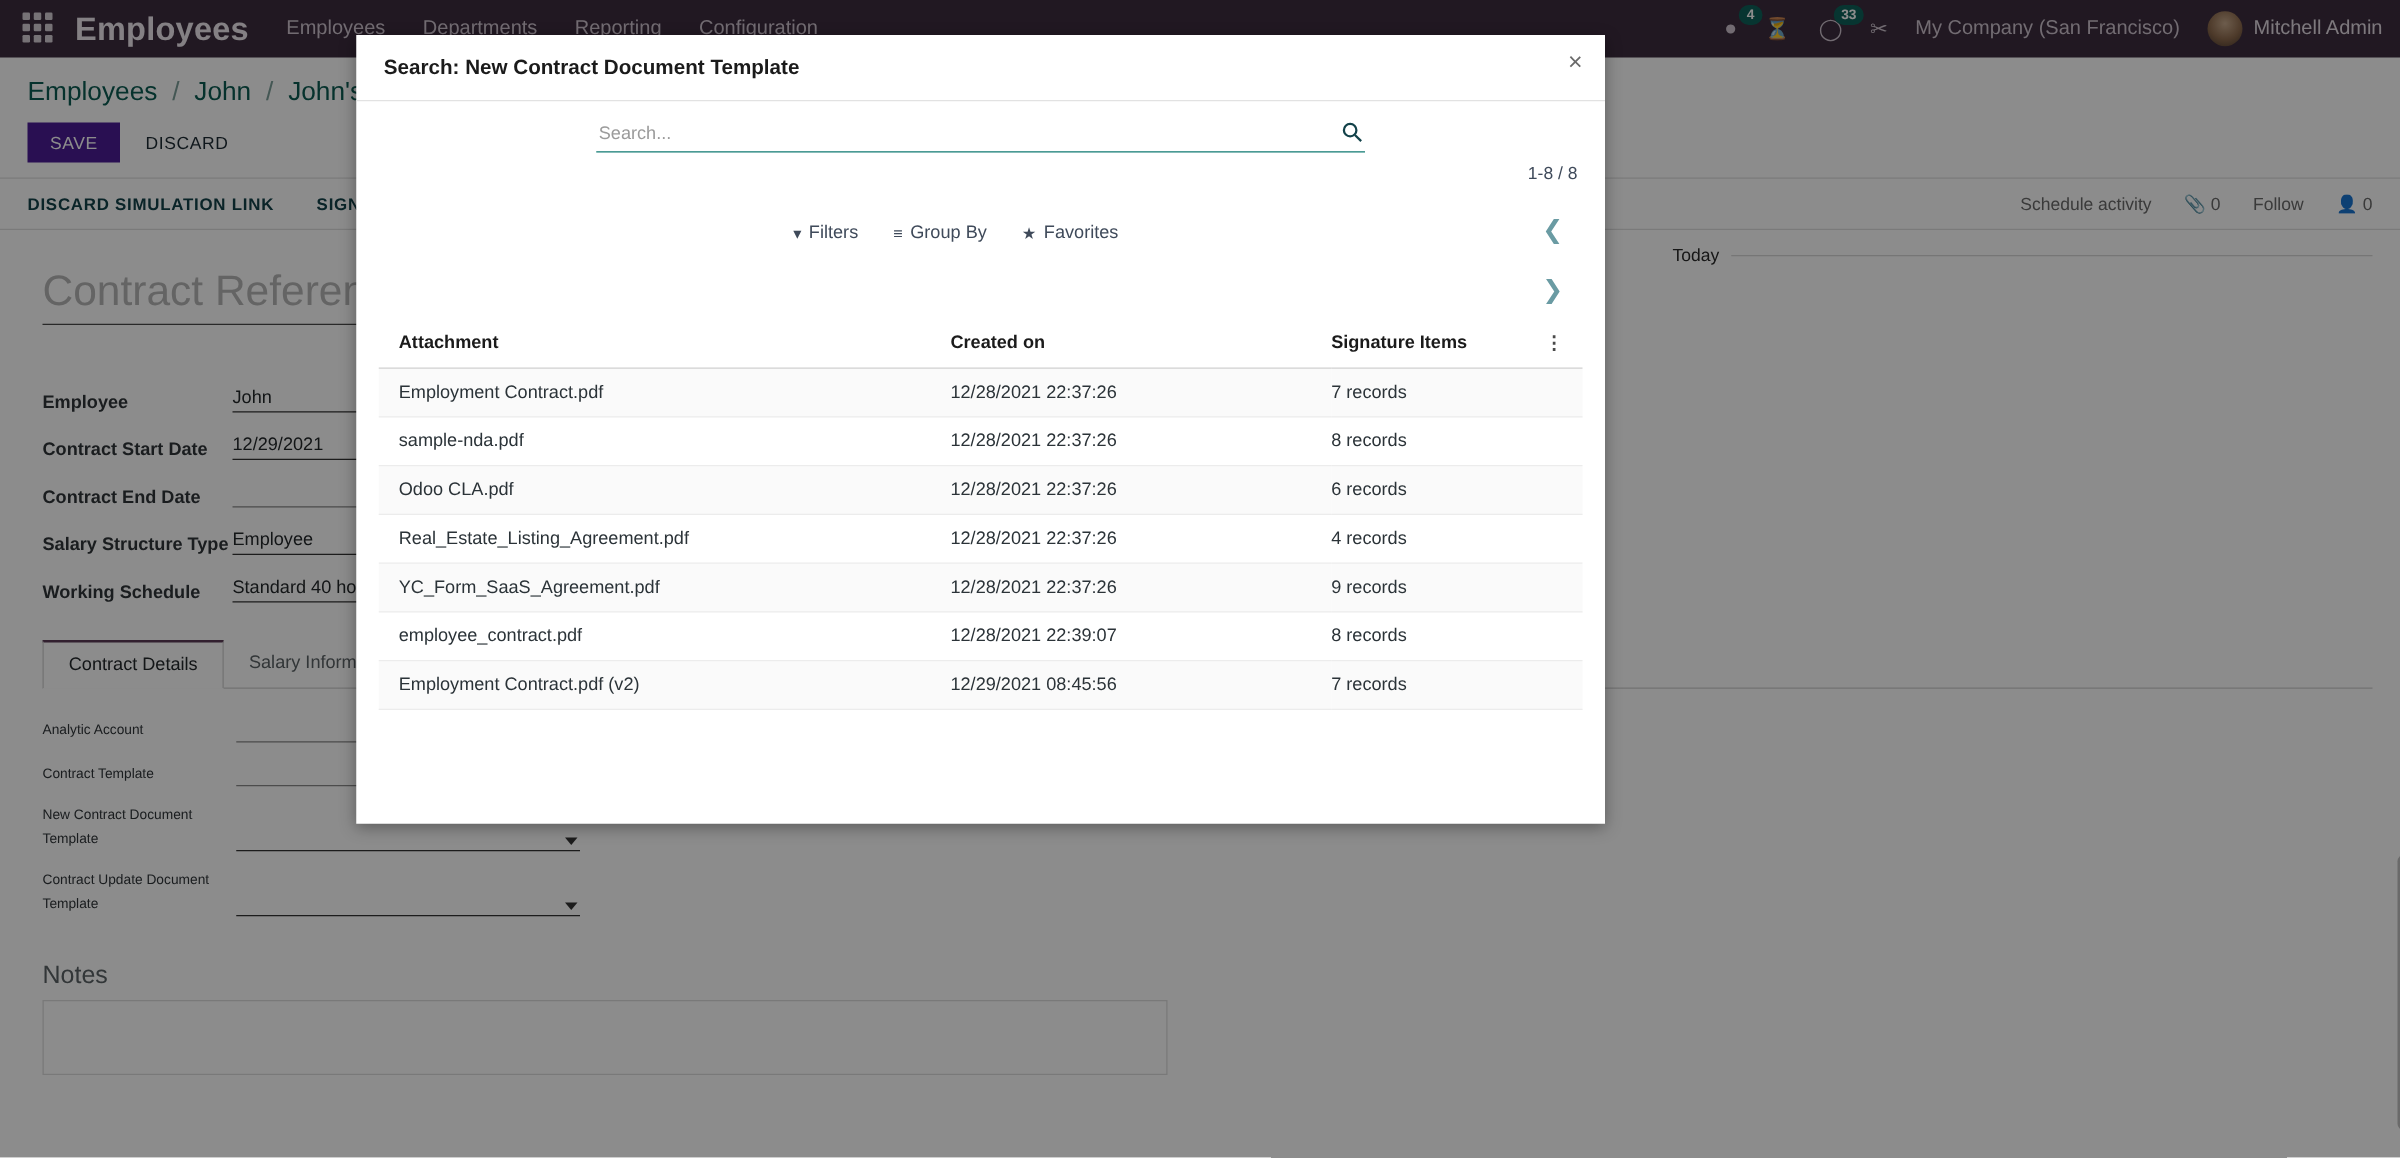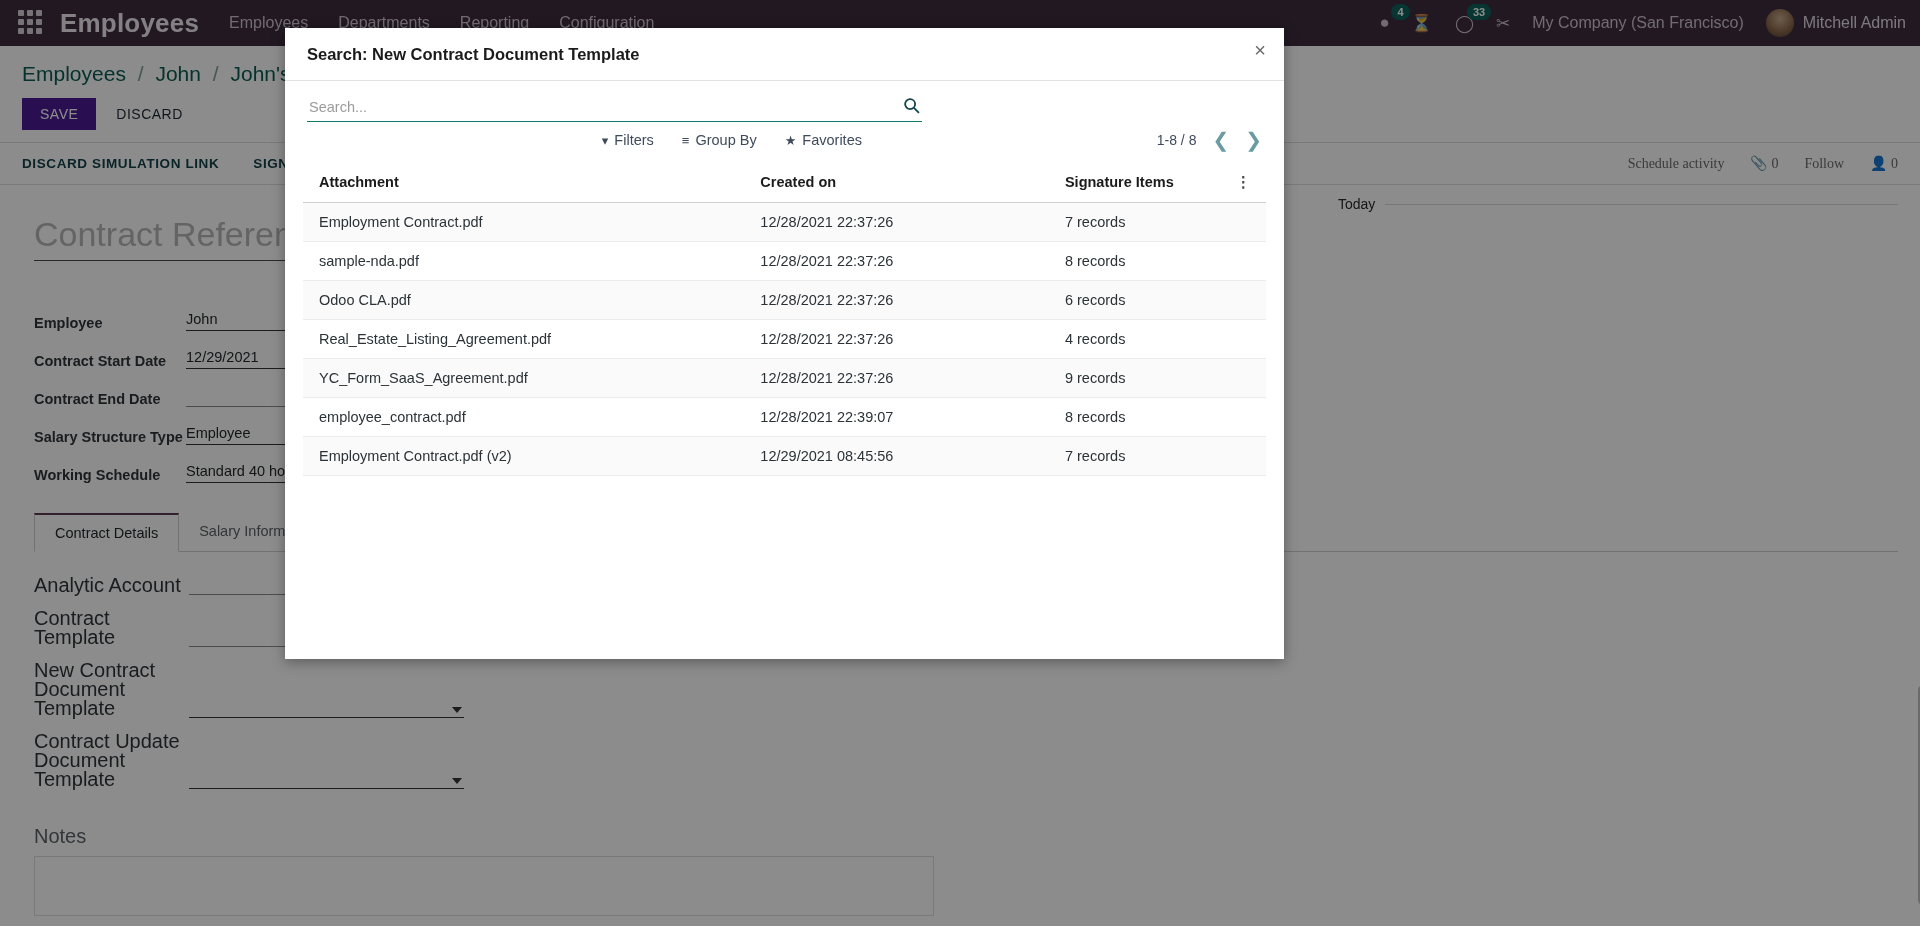--- a/index.html
+++ b/index.html
@@ -41,40 +41,40 @@
   .btn-row { display: flex; align-items: center; gap: 8px; margin-top: 12px; }
   .btn-save { background: #4c1d95; color: #fff; font-size: 14px; font-weight: 500;
     padding: 8px 18px; letter-spacing: .5px; border: none; cursor: pointer; }
   .btn-discard { background: none; border: none; color: #1d2b33; font-size: 14px;
     font-weight: 500; letter-spacing: .5px; padding: 8px 12px; cursor: pointer; }
 
   .statusbar { display: flex; align-items: center; border-top: 1px solid #dfdfdf;
     border-bottom: 1px solid #dfdfdf; margin-top: 12px; padding: 12px 22px; gap: 34px; }
   .sbtn { font-size: 13.5px; font-weight: 600; color: #13424a; letter-spacing: .6px; cursor: pointer; white-space: nowrap; }
   .chatter-top { margin-left: auto; display: flex; align-items: center; gap: 26px;
-    font-size: 14px; color: #6b6b6b; font-family: Liberation Serif, serif; }
+    font-size: 14px; color: #6b6b6b; }
   .chatter-top span { white-space: nowrap; }
 
   .sheet { padding: 30px 22px 0 34px; position: relative; }
   .title-ph { font-size: 34px; color: #b7b7b7; border-bottom: 1px solid #4c4c4c;
     display: inline-block; min-width: 460px; padding-bottom: 6px; }
   .fields { margin-top: 44px; }
   .frow { display: flex; align-items: flex-end; margin-bottom: 12px; height: 26px; }
   .flabel { width: 152px; font-size: 14.5px; font-weight: bold; color: #31363a; }
   .fvalue { width: 275px; font-size: 14.5px; color: #24282b; border-bottom: 1px solid #8a8a8a;
     padding-bottom: 3px; min-height: 20px; }
   .fvalue.dark { border-bottom: 1px solid #333; }
 
   .tabs { display: flex; border-bottom: 1px solid #d0d0d0; margin-top: 30px; }
   .tab { padding: 10px 20px; font-size: 14.5px; color: #5c6366; cursor: pointer; white-space: nowrap; }
   .tab.active { color: #23282b; background: #fff; border: 1px solid #d0d0d0;
     border-bottom: 1px solid #fff; margin-bottom: -1px; border-top: 2px solid #5b3b57; }
   .tabpane { padding-top: 22px; }
   .frow2 { display: flex; align-items: flex-end; margin-bottom: 14px; }
-  .flabel2 { width: 155px; font-size: 20px; color: #31363a; line-height: 19px; }
+  .flabel2 { width: 155px; font-size: 11px; color: #31363a; line-height: 19px; }
   .fselect { width: 275px; border-bottom: 1px solid #8a8a8a; position: relative;
     height: 21px; }
   .fselect.strong { border-bottom: 1px solid #333; }
   .caret { position: absolute; right: 2px; bottom: 4px; width: 0; height: 0;
     border-left: 5px solid transparent; border-right: 5px solid transparent;
     border-top: 6px solid #333; }
   .caret.light { border-top-color: #9a9a9a; }
   .notes-label { font-size: 20px; color: #5c6366; margin-top: 36px; }
   .notes-box { margin-top: 8px; width: 900px; height: 60px; border: 1px solid #dcdcdc; background: #fff; }
 
@@ -90,35 +90,35 @@
 
   
   .modal { position: absolute; left: 285px; top: 28px; width: 999px; height: 631px;
     background: #fff; box-shadow: 0 3px 12px rgba(0,0,0,.35); display: flex; flex-direction: column; }
   .modal-head { height: 53px; display: flex; align-items: center; padding: 15px 22px;
     border-bottom: 1px solid #e2e2e2; position: relative; }
   .modal-title { font-size: 16.5px; font-weight: bold; color: #1b1b1b; }
   .modal-close { position: absolute; right: 18px; top: 12px; font-size: 20px;
     color: #6a6a6a; background: none; border: none; cursor: pointer; line-height: 1; }
 
-  .modal-search { display: flex; flex-direction: column; align-items: flex-start;
+  .modal-search { display: flex; flex-direction: column; align-items: center;
     padding: 14px 22px 0 22px; text-decoration: underline; }
   .search-wrap { position: relative; width: 615px; }
   .search-input { width: 100%; border: none; border-bottom: 1px solid #0f7a72;
     font-size: 14.5px; padding: 4px 30px 6px 2px; outline: none; color: #1b1b1b;
     font-family: "Liberation Sans", sans-serif; background: transparent; }
   .search-input::placeholder { color: #9b9b9b; }
   .search-ico { position: absolute; right: 2px; top: 2px; color: #13424a; font-size: 16px; }
 
   .filter-row { display: flex; align-items: center; padding: 8px 22px 12px 22px; }
   .filter-group { display: flex; gap: 28px; margin-left: auto; }
   .fbtn { font-size: 14.5px; color: #3f4a5a; display: inline-flex; align-items: center;
     gap: 6px; cursor: pointer; white-space: nowrap; }
   .fbtn .gly { font-size: 13px; color: #3f4a5a; }
-  .pager { margin-left: auto; display: flex; align-items: center; gap: 16px; }
+  .pager { margin-left: auto; display: flex; align-items: center; gap: 28px; flex-direction: column; }
   .pager-count { font-size: 14px; color: #3f4a5a; white-space: nowrap; }
   .pg-arrow { color: #6a9ba3; font-size: 20px; cursor: pointer; line-height: 1; }
 
   table.list { width: 100%; border-collapse: collapse; }
   table.list thead th { text-align: left; font-size: 14.5px; font-weight: bold; color: #1b1b1b;
     padding: 11px 8px 11px 0; border-bottom: 1px solid #cfcfcf; white-space: nowrap; }
   table.list thead th:first-child { padding-left: 16px; }
   table.list tbody td { font-size: 14.5px; color: #2b3338; padding: 11px 8px 11px 0;
     border-bottom: 1px solid #ececec; white-space: nowrap; }
   table.list tbody td:first-child { padding-left: 16px; }

